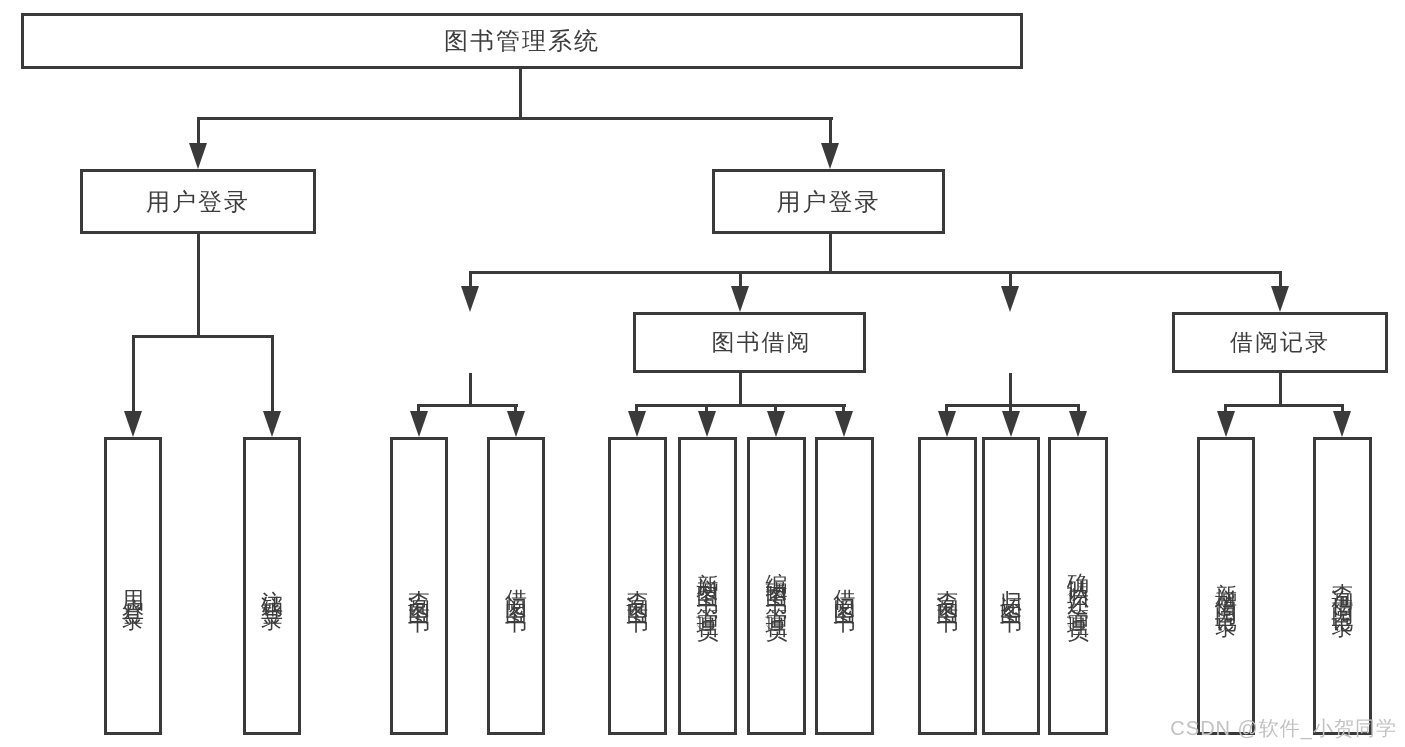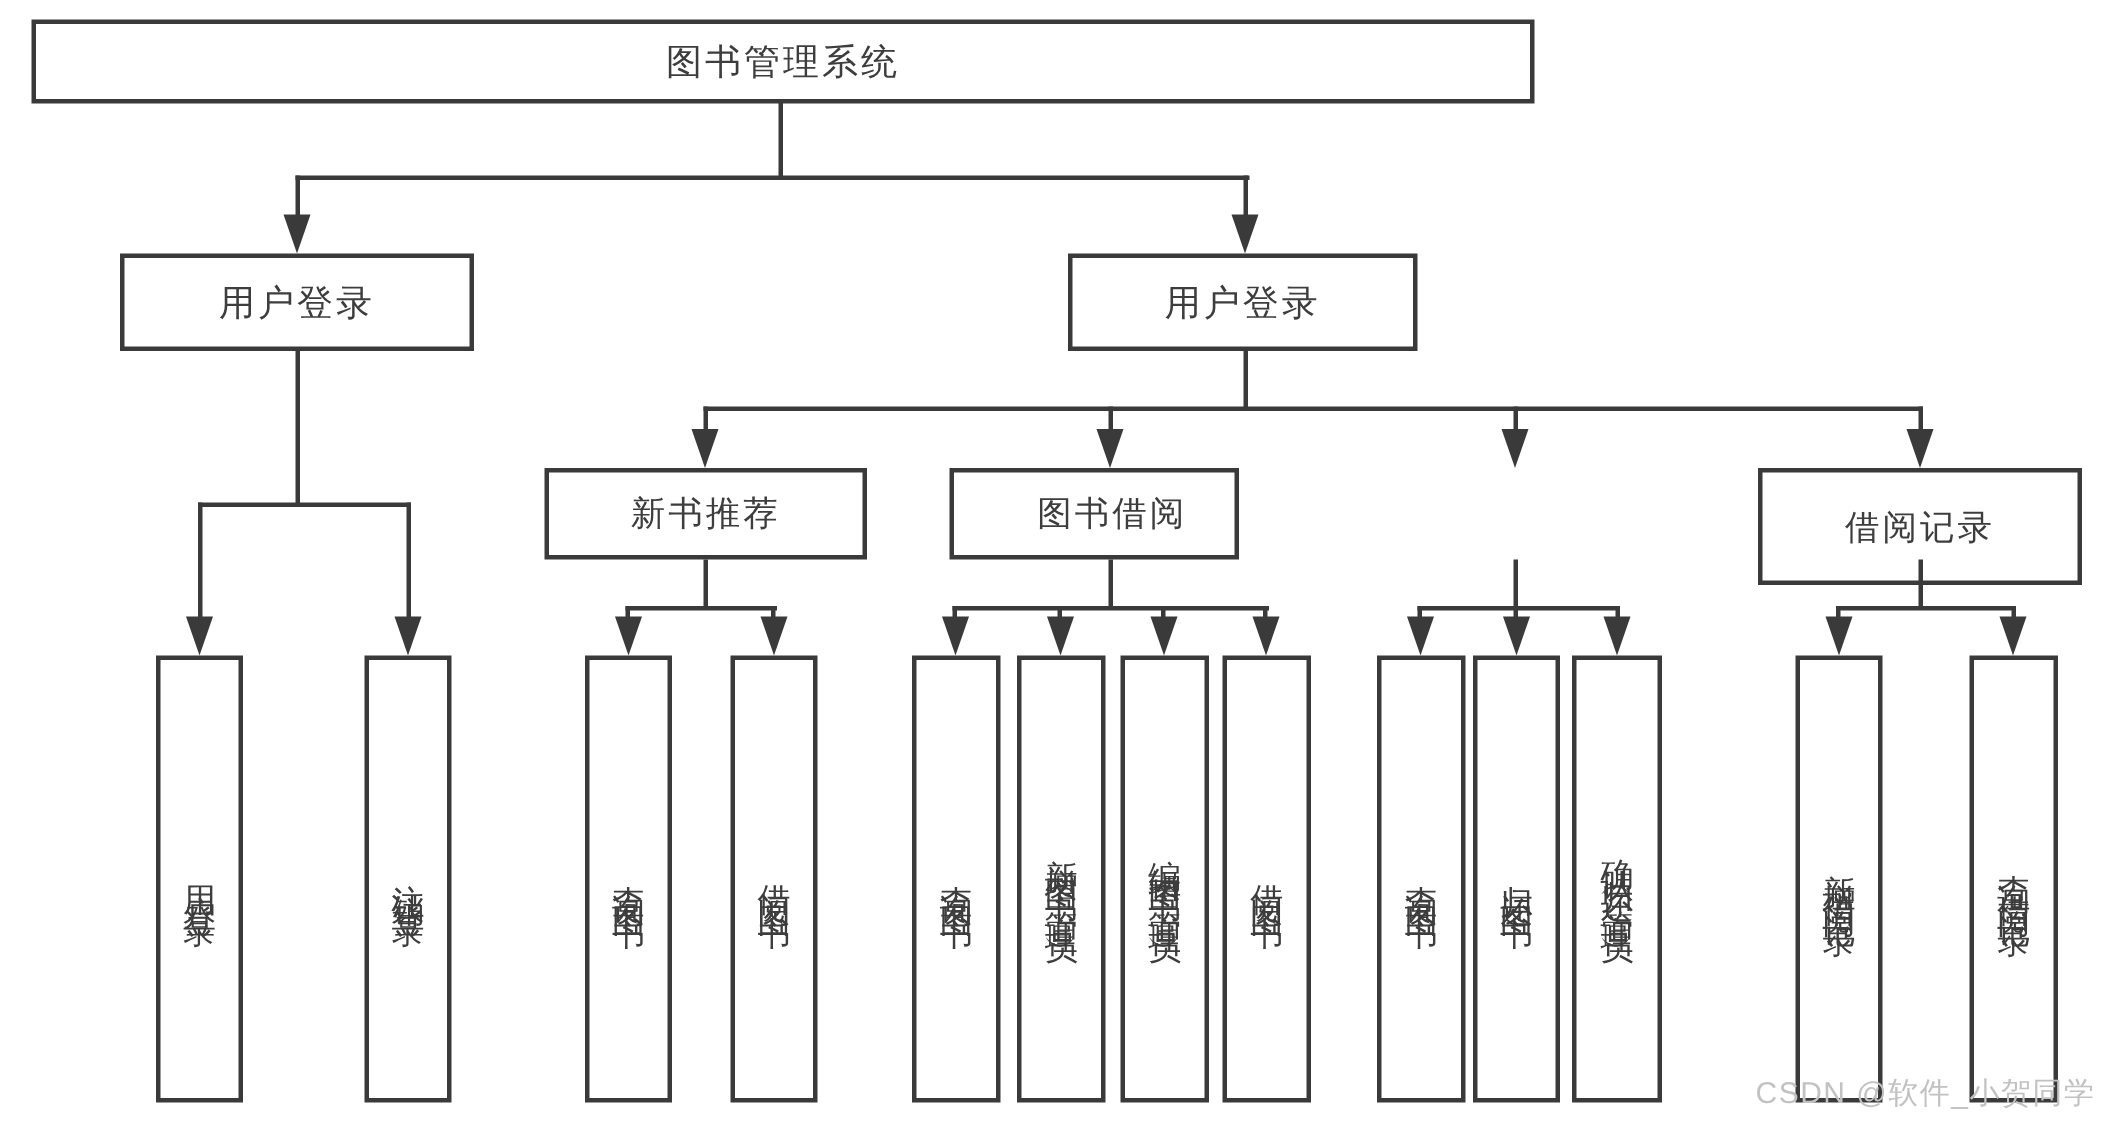--- a/index.html
+++ b/index.html
@@ -49,27 +49,24 @@
     <span>图书管理系统</span>
   </div>
 
   <div class="node h" style="left:80px;top:169px;width:236px;height:65px;">
     <span>用户登录</span>
   </div>
   <div class="node h" style="left:712px;top:169px;width:233px;height:65px;">
     <span>用户登录</span>
   </div>
 
-  <div class="node h" style="left:363px;top:312px;width:215px;height:61px;font-size:23px;">
-    <span>新书推荐</span>
-  </div>
-  <div class="node h" style="left:633px;top:312px;width:193px;height:61px;font-size:23px;padding-left:24px;">
+  <div class="node h" style="left:633px;top:312px;width:233px;height:61px;font-size:23px;padding-left:24px;">
     <span>图书借阅</span>
   </div>
-  <div class="node h" style="left:1172px;top:312px;width:216px;height:78px;font-size:23px;">
+  <div class="node h" style="left:1172px;top:312px;width:216px;height:61px;font-size:23px;">
     <span>借阅记录</span>
   </div>
 
   <div class="node leaf" style="left:104px;top:437px;width:58px;height:298px;">
     <span>用户登录</span>
   </div>
   <div class="node leaf" style="left:243px;top:437px;width:58px;height:298px;">
     <span>注销登录</span>
   </div>
 

